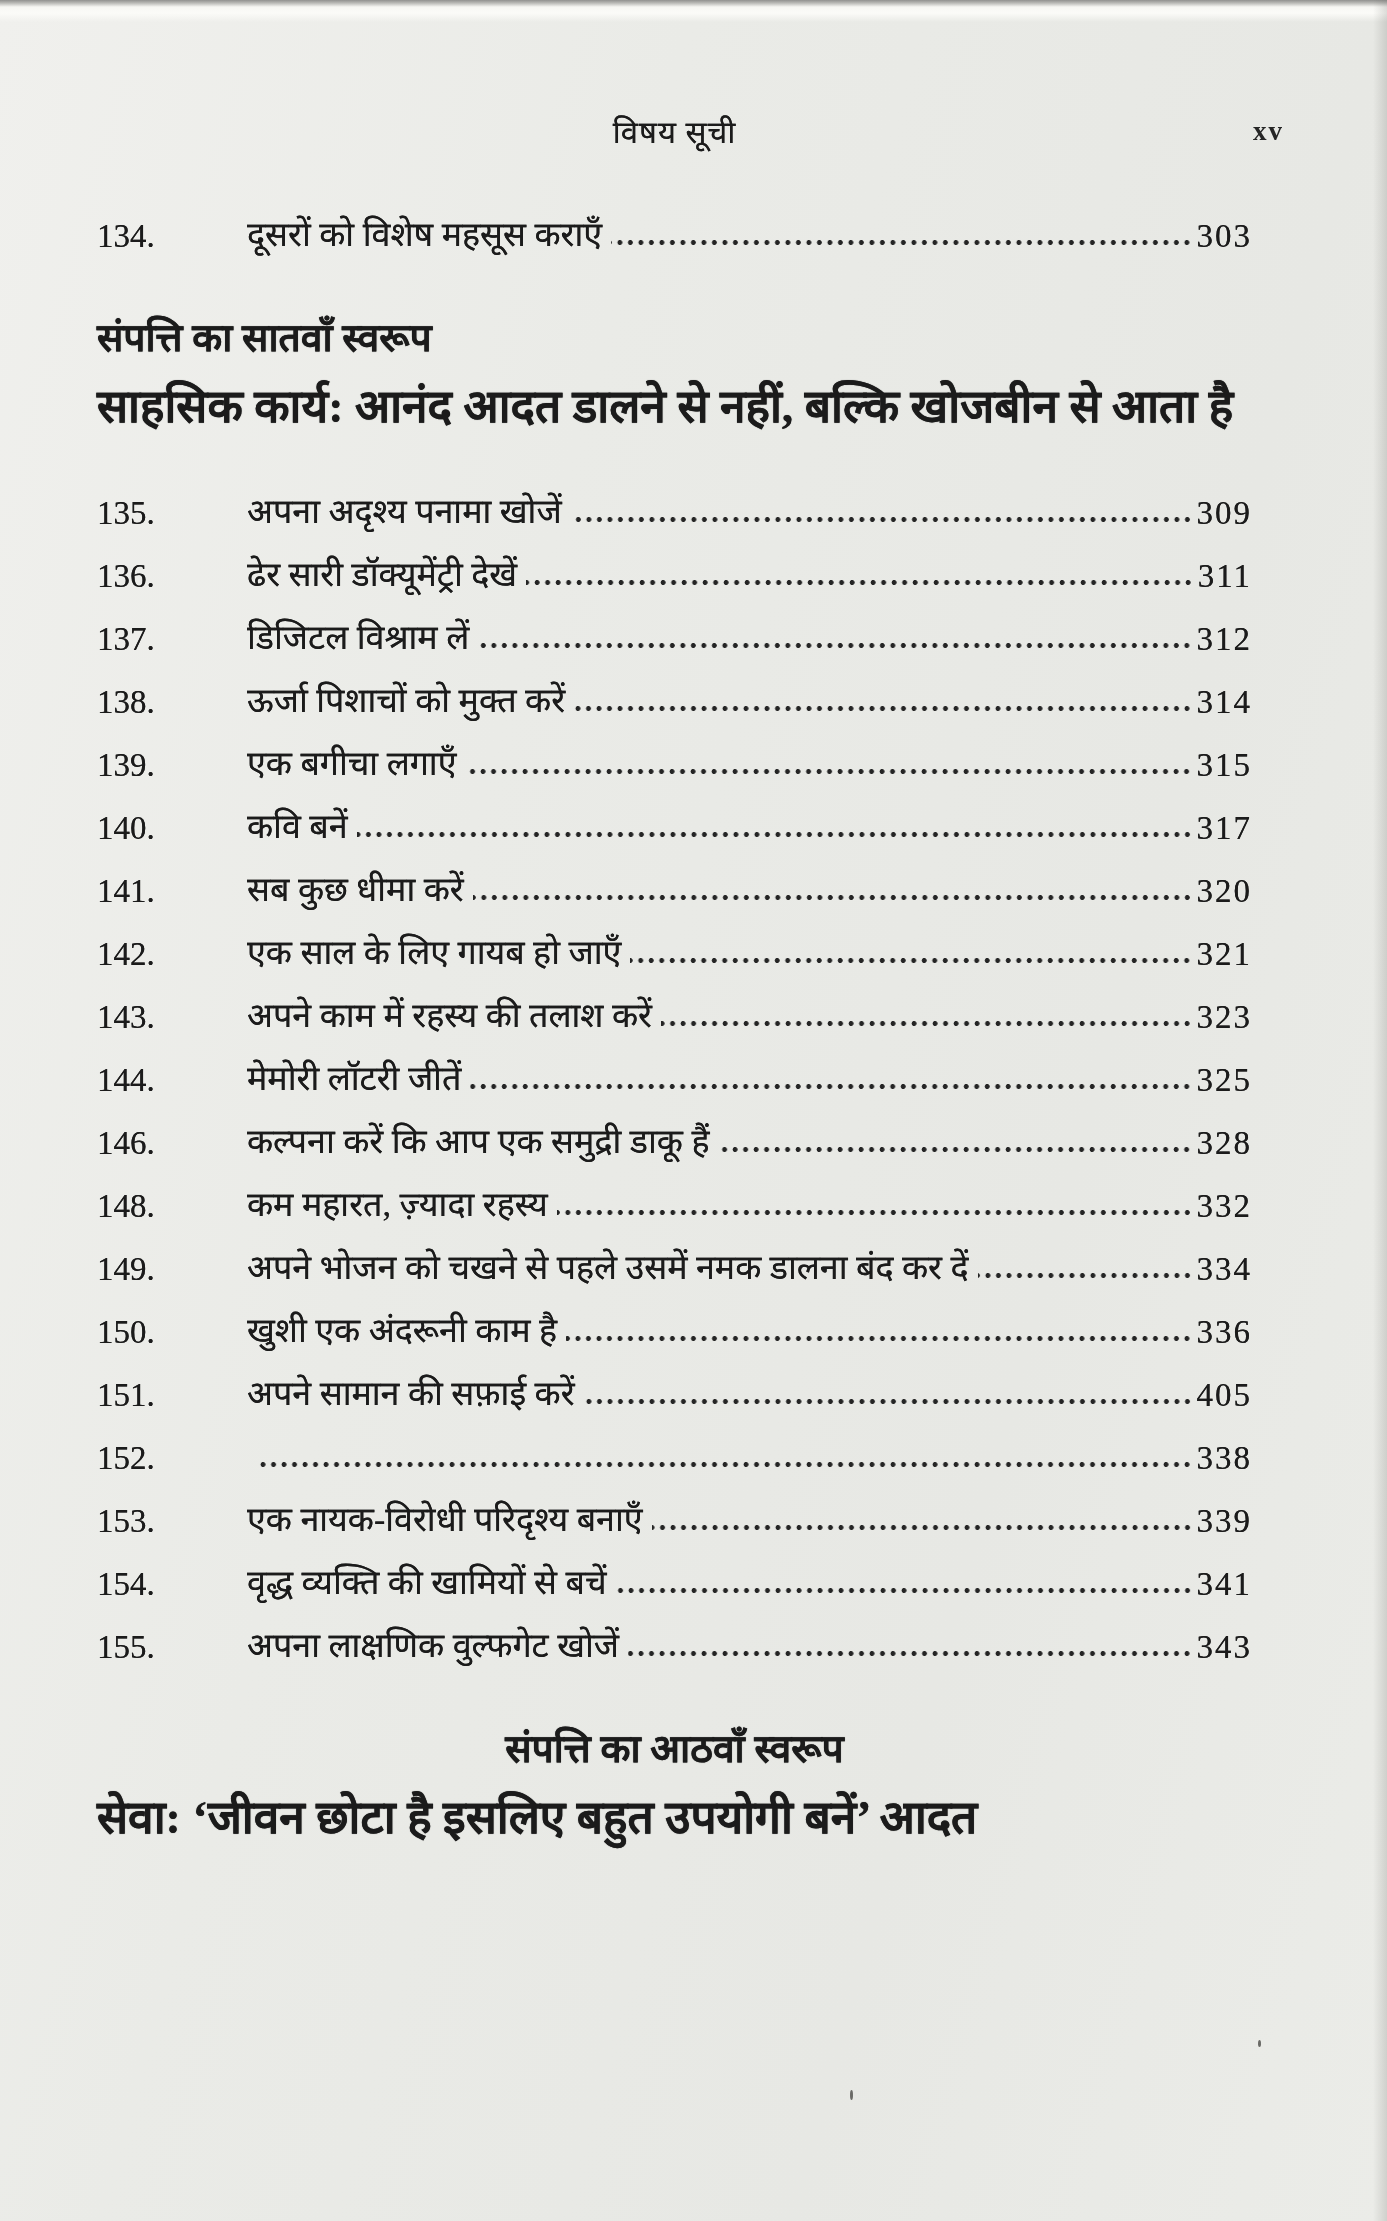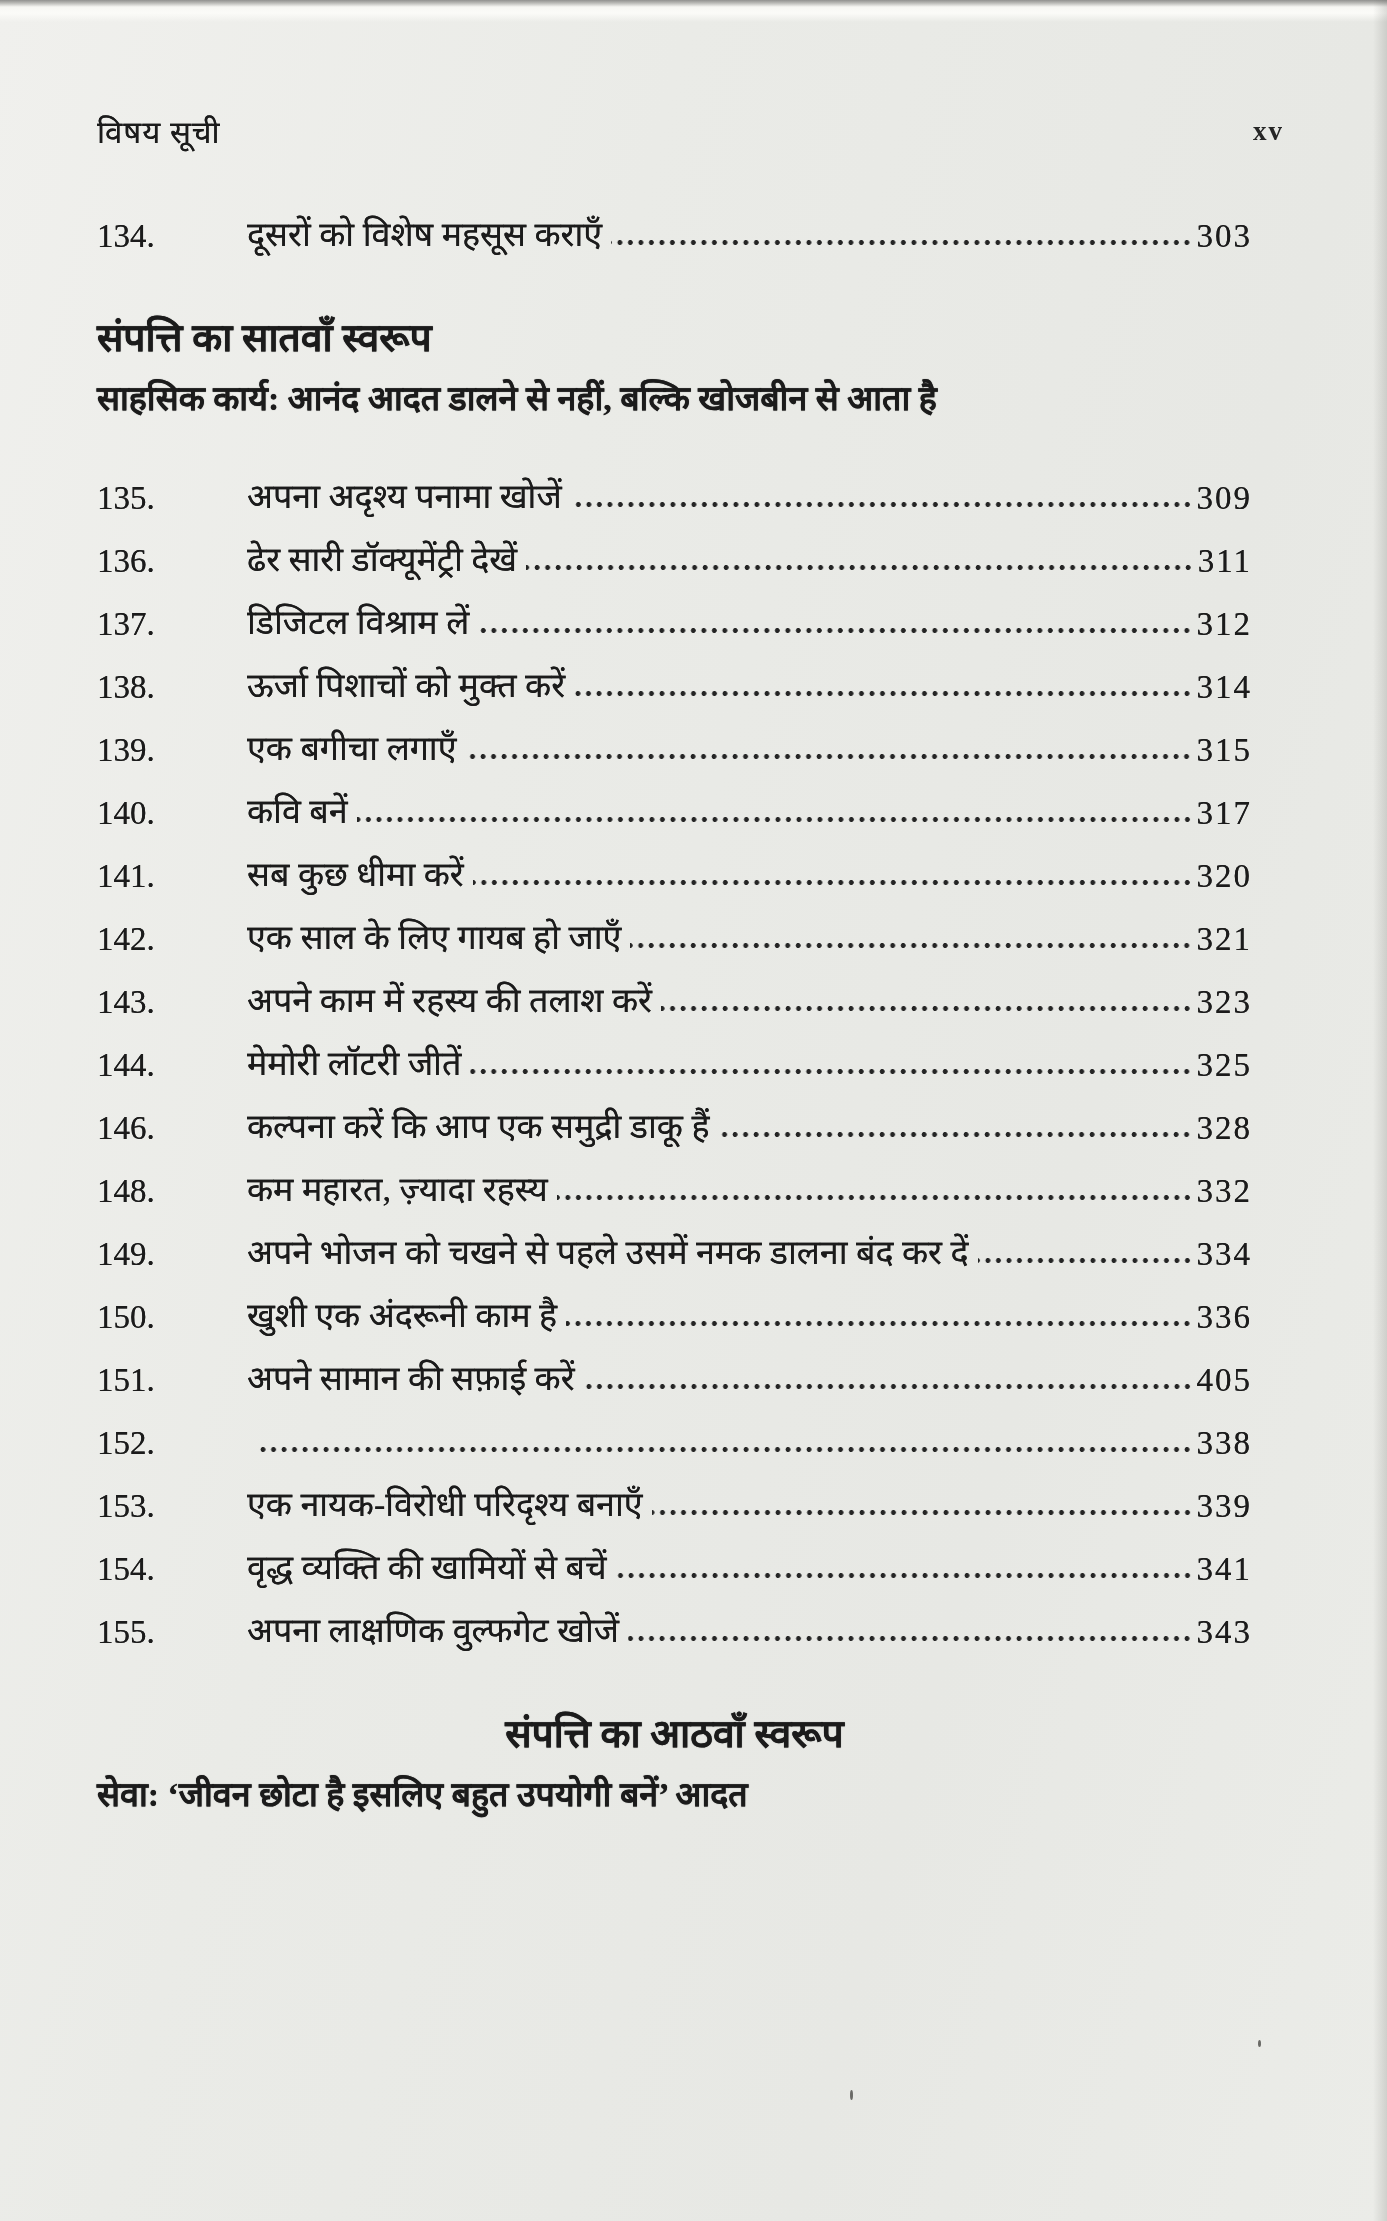--- a/index.html
+++ b/index.html
@@ -35,20 +35,21 @@
   }
   .content {
     position: absolute;
     left: 97px;
     right: 135px;
     top: 0;
   }
   .running-head {
     position: relative;
     padding-top: 110px;
+    text-align: center;
   }
   .head-title {
     font-size: 31px;
     letter-spacing: 1px;
     text-shadow: 0 0 0.6px #2a2a2a;
   }
   .folio {
     position: absolute;
     right: -32px;
     top: 116px;
@@ -100,21 +101,21 @@
   }
   .section-heading {
     font-size: 39px;
     font-weight: 700;
     line-height: 1.2;
     text-shadow: 0 0 0.7px #222;
     margin-top: 19px;
   }
   .section-subtitle {
     margin-top: 16px;
-    font-size: 34px;
+    font-size: 46px;
     font-weight: 700;
     line-height: 1.25;
     white-space: nowrap;
     text-shadow: 0 0 0.7px #222;
   }
   
   .speck { position: absolute; background: #6a6a66; border-radius: 50%; }
   .speck.s1 { width: 3px; height: 10px; left: 850px; top: 2090px; }
   .speck.s3 { width: 3px; height: 7px; left: 1258px; top: 2040px; }
 </style>

